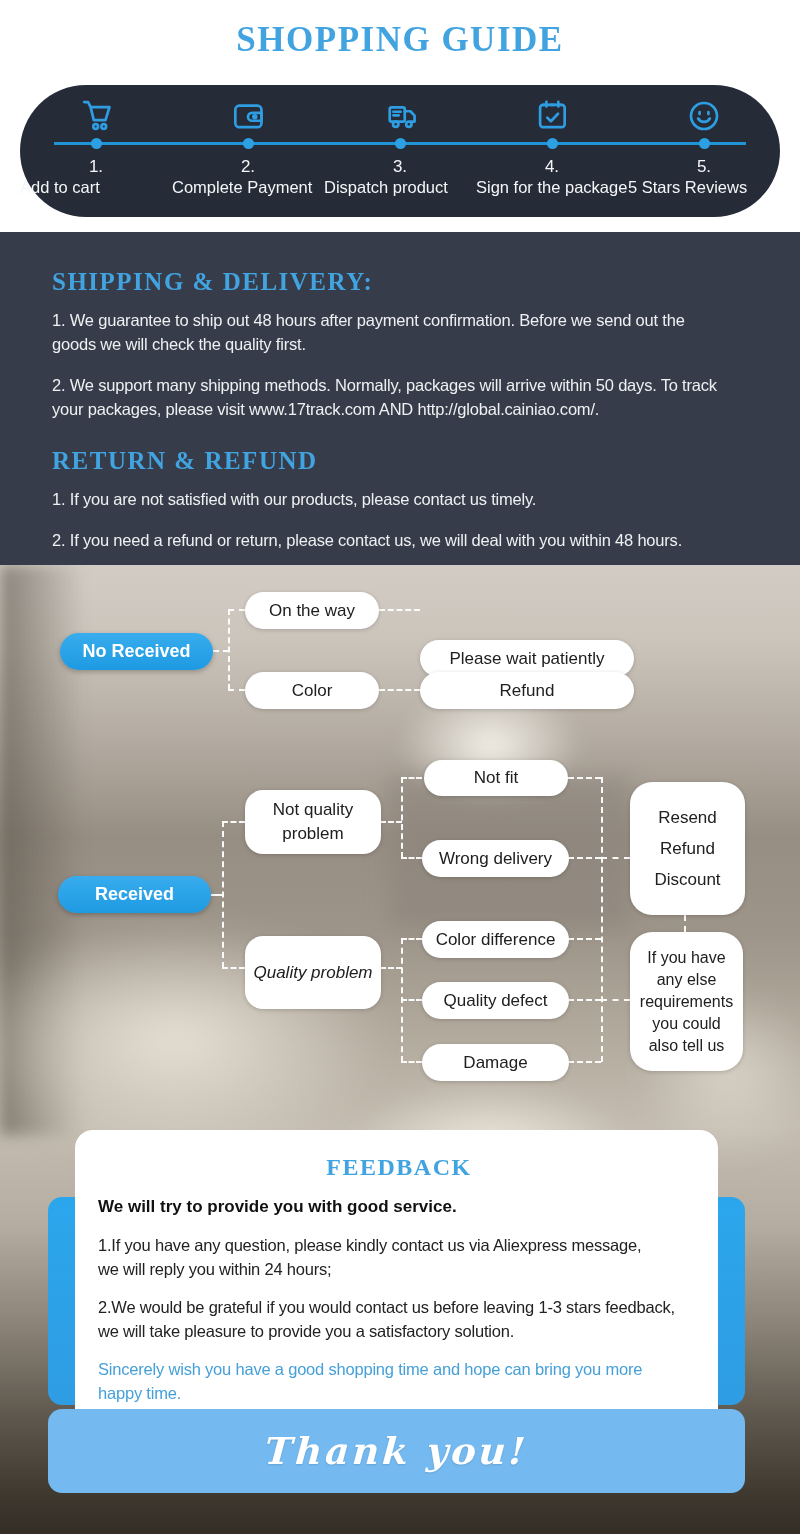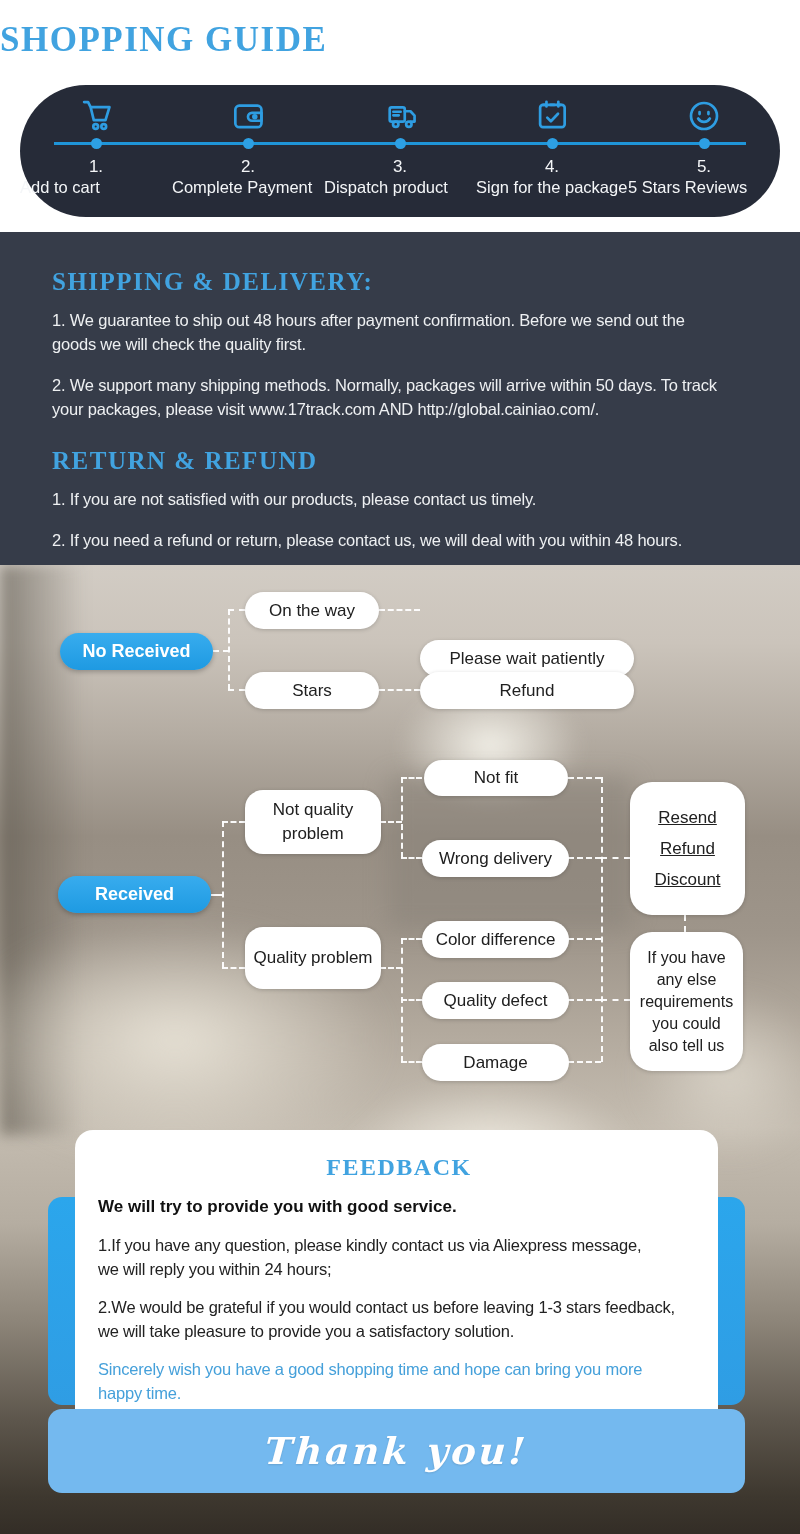--- a/index.html
+++ b/index.html
@@ -1,21 +1,21 @@
 <!DOCTYPE html>
 <html><head>
 <meta charset="utf-8">
 <style>
   html,body{margin:0;padding:0;background:#ffffff;}
   .page{position:relative;width:800px;height:1534px;background:#ffffff;overflow:hidden;
         font-family:"Liberation Sans",sans-serif;}
   .stencil{font-family:"Liberation Serif",serif;font-weight:900;letter-spacing:1.5px;color:#41a3e0;}
 
   
-  .page-title{position:absolute;top:20px;left:0;width:100%;text-align:left;
+  .page-title{position:absolute;top:20px;left:0;width:100%;text-align:center;
               font-size:35px;line-height:40px;}
 
   
   .steps-pill{position:absolute;left:20px;top:85px;width:760px;height:132px;
               background:#262b38;border-radius:66px;}
   .steps-line{position:absolute;left:34px;right:34px;top:57px;height:3px;background:#1f95d8;}
   .steps-row{position:absolute;left:0;top:0;width:100%;height:100%;display:flex;}
   .step{position:relative;width:20%;height:100%;}
   .step-icon{position:absolute;left:0;top:10px;width:100%;height:42px;
              display:flex;align-items:center;justify-content:center;}
@@ -59,21 +59,21 @@
   .node{position:absolute;background:#ffffff;border-radius:19px;display:flex;align-items:center;
         justify-content:center;color:#202020;font-size:17px;box-shadow:0 1px 4px rgba(0,0,0,.18);
         text-align:center;}
   .box{position:absolute;background:#ffffff;border-radius:22px;display:flex;align-items:center;
        justify-content:center;color:#202020;font-size:17px;line-height:24px;
        box-shadow:0 1px 4px rgba(0,0,0,.18);text-align:center;box-sizing:border-box;padding:6px;}
   .bnode{position:absolute;background:linear-gradient(180deg,#38acee,#1e9ae2);border-radius:19px;
          display:flex;align-items:center;justify-content:center;color:#ffffff;font-size:18px;
          font-weight:bold;box-shadow:0 2px 5px rgba(0,0,0,.25);}
   .resend-box{flex-direction:column;gap:11px;}
-  .resend-box div{line-height:20px;text-decoration:underline;}
+  .resend-box div{line-height:20px;}
 
   
   .back-card{position:absolute;left:48px;top:1197px;width:697px;height:208px;
              background:linear-gradient(180deg,#2ba6ec,#2f9de4);border-radius:14px;}
   .white-card{position:absolute;left:75px;top:1130px;width:643px;height:279px;
               background:#ffffff;border-radius:18px 18px 0 0;box-sizing:border-box;
               padding:24px 18px 0 23px;}
   .white-card::after{content:"";position:absolute;left:0;top:100%;margin-top:-1px;width:100%;
               height:17px;background:#ffffff;border-radius:0 0 50% 50% / 0 0 100% 100%;}
   .fb-heading{text-align:center;font-size:24px;margin:0 0 16px 0;}
@@ -220,34 +220,34 @@
     <div class="dh" style="left:568px;top:373px;width:33px;"></div>
     <div class="dh" style="left:568px;top:434px;width:33px;"></div>
     <div class="dh" style="left:568px;top:496px;width:33px;"></div>
     <div class="dh" style="left:601px;top:292px;width:29px;"></div>
     <div class="dh" style="left:601px;top:434px;width:29px;"></div>
     <div class="dv" style="left:684px;top:350px;height:17px;"></div>
 
     <div class="bnode" style="left:60px;top:68px;width:153px;height:37px;">No Received</div>
     <div class="node" style="left:245px;top:27px;width:134px;height:37px;">On the way</div>
     <div class="node" style="left:420px;top:27px;width:214px;height:37px;margin-top:48px;">Please wait patiently</div>
-    <div class="node" style="left:245px;top:107px;width:134px;height:37px;">Stars</div>
+    <div class="node" style="left:245px;top:107px;width:134px;height:37px;">Color</div>
     <div class="node" style="left:420px;top:107px;width:214px;height:37px;">Refund</div>
 
     <div class="bnode" style="left:58px;top:311px;width:153px;height:37px;">Received</div>
     <div class="box" style="left:245px;top:225px;width:136px;height:64px;border-radius:18px;">Not quality problem</div>
     <div class="node" style="left:424px;top:195px;width:144px;height:36px;">Not fit</div>
     <div class="node" style="left:422px;top:275px;width:147px;height:37px;">Wrong delivery</div>
     <div class="box resend-box" style="left:630px;top:217px;width:115px;height:133px;">
       <div>Resend</div>
       <div>Refund</div>
       <div>Discount</div>
     </div>
 
-    <div class="box" style="left:245px;top:362px;width:136px;height:62px;border-radius:18px;">Quality problem</div>
+    <div class="box" style="left:245px;top:371px;width:136px;height:73px;border-radius:18px;font-style:italic;">Quality problem</div>
     <div class="node" style="left:422px;top:356px;width:147px;height:37px;">Color difference</div>
     <div class="node" style="left:422px;top:417px;width:147px;height:37px;">Quality defect</div>
     <div class="node" style="left:422px;top:479px;width:147px;height:37px;">Damage</div>
     <div class="box" style="left:630px;top:367px;width:113px;height:139px;font-size:16px;line-height:22px;">If you have any else requirements you could also tell us</div>
   </div>
 
   <div class="back-card"></div>
   <div class="white-card">
     <h2 class="fb-heading stencil">FEEDBACK</h2>
     <p class="fb-intro">We will try to provide you with good service.</p>

